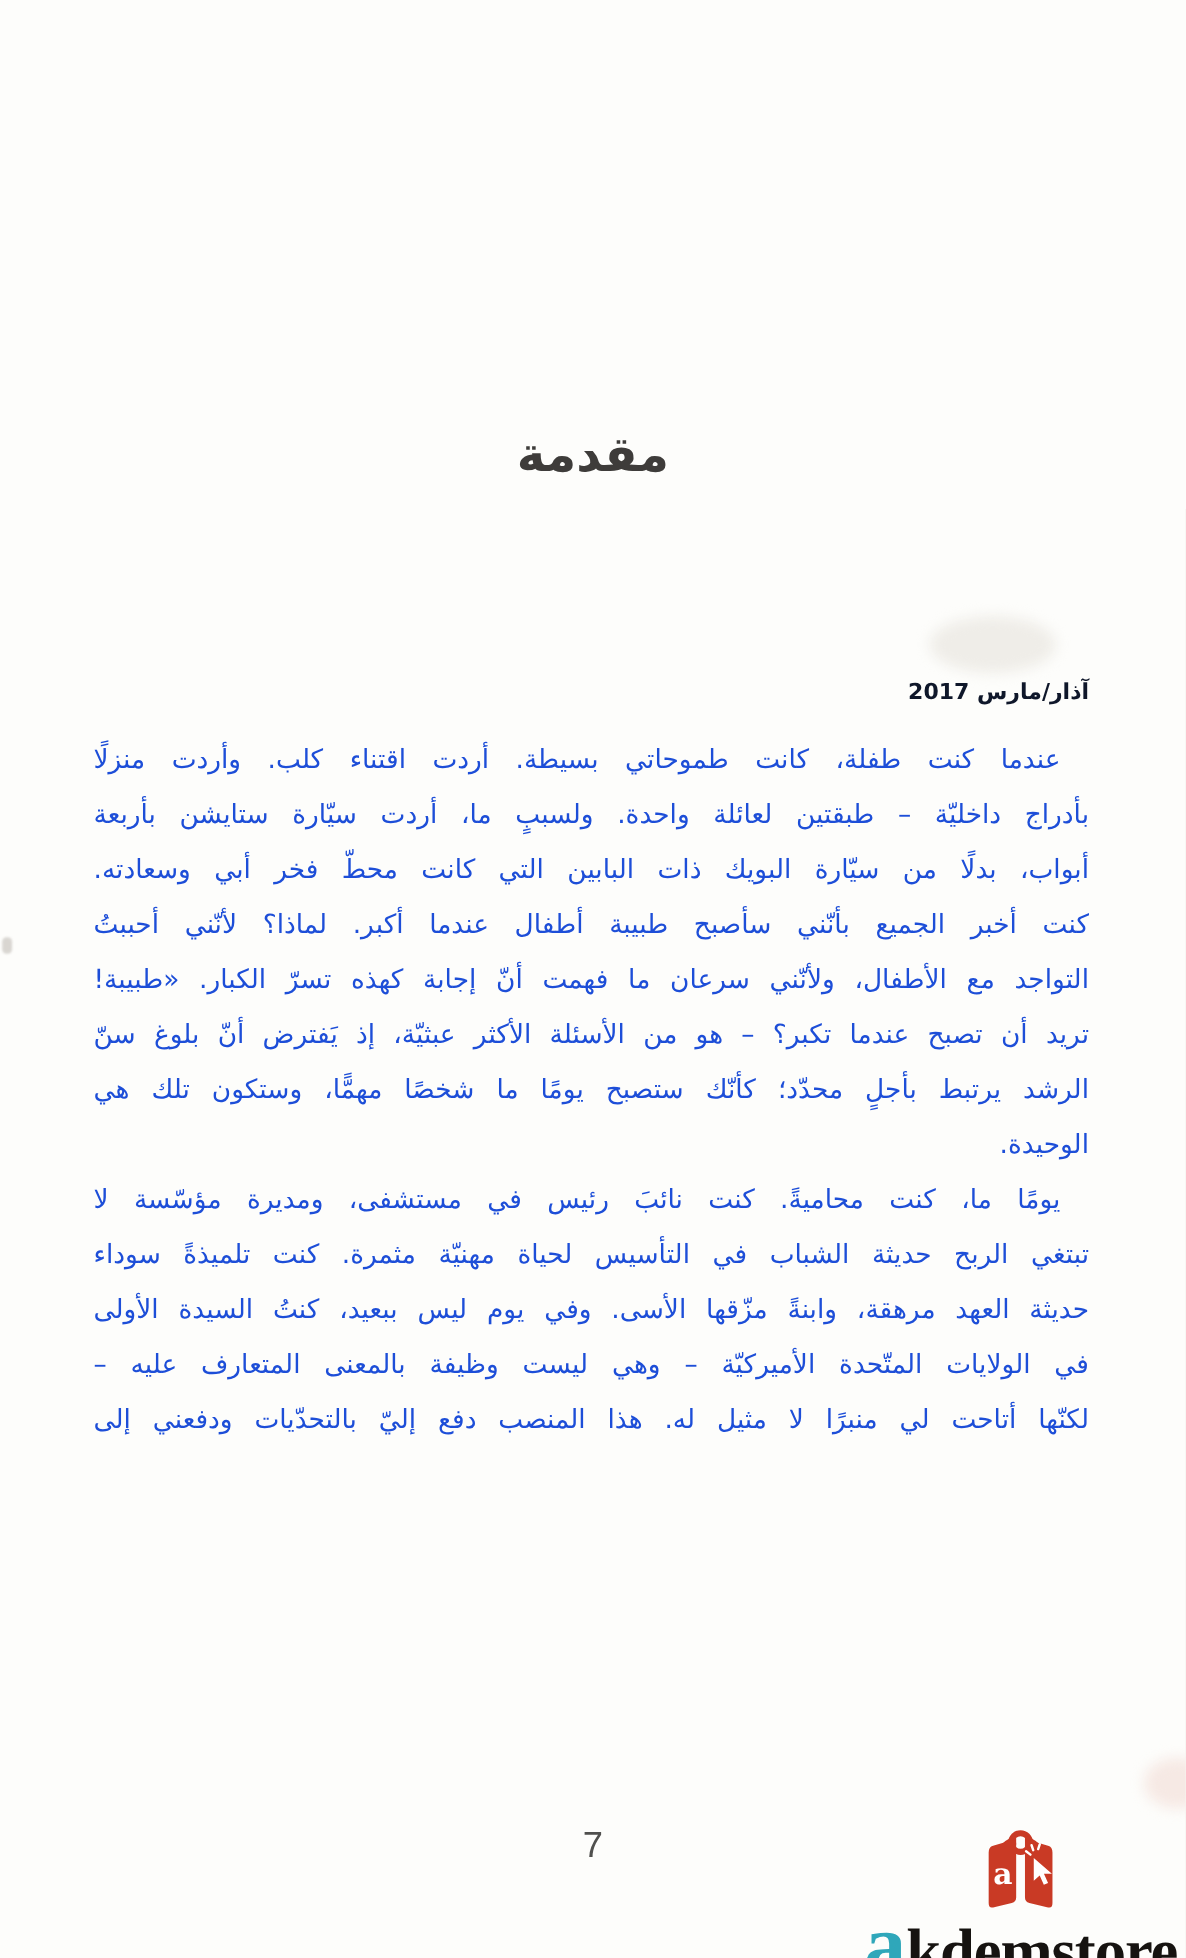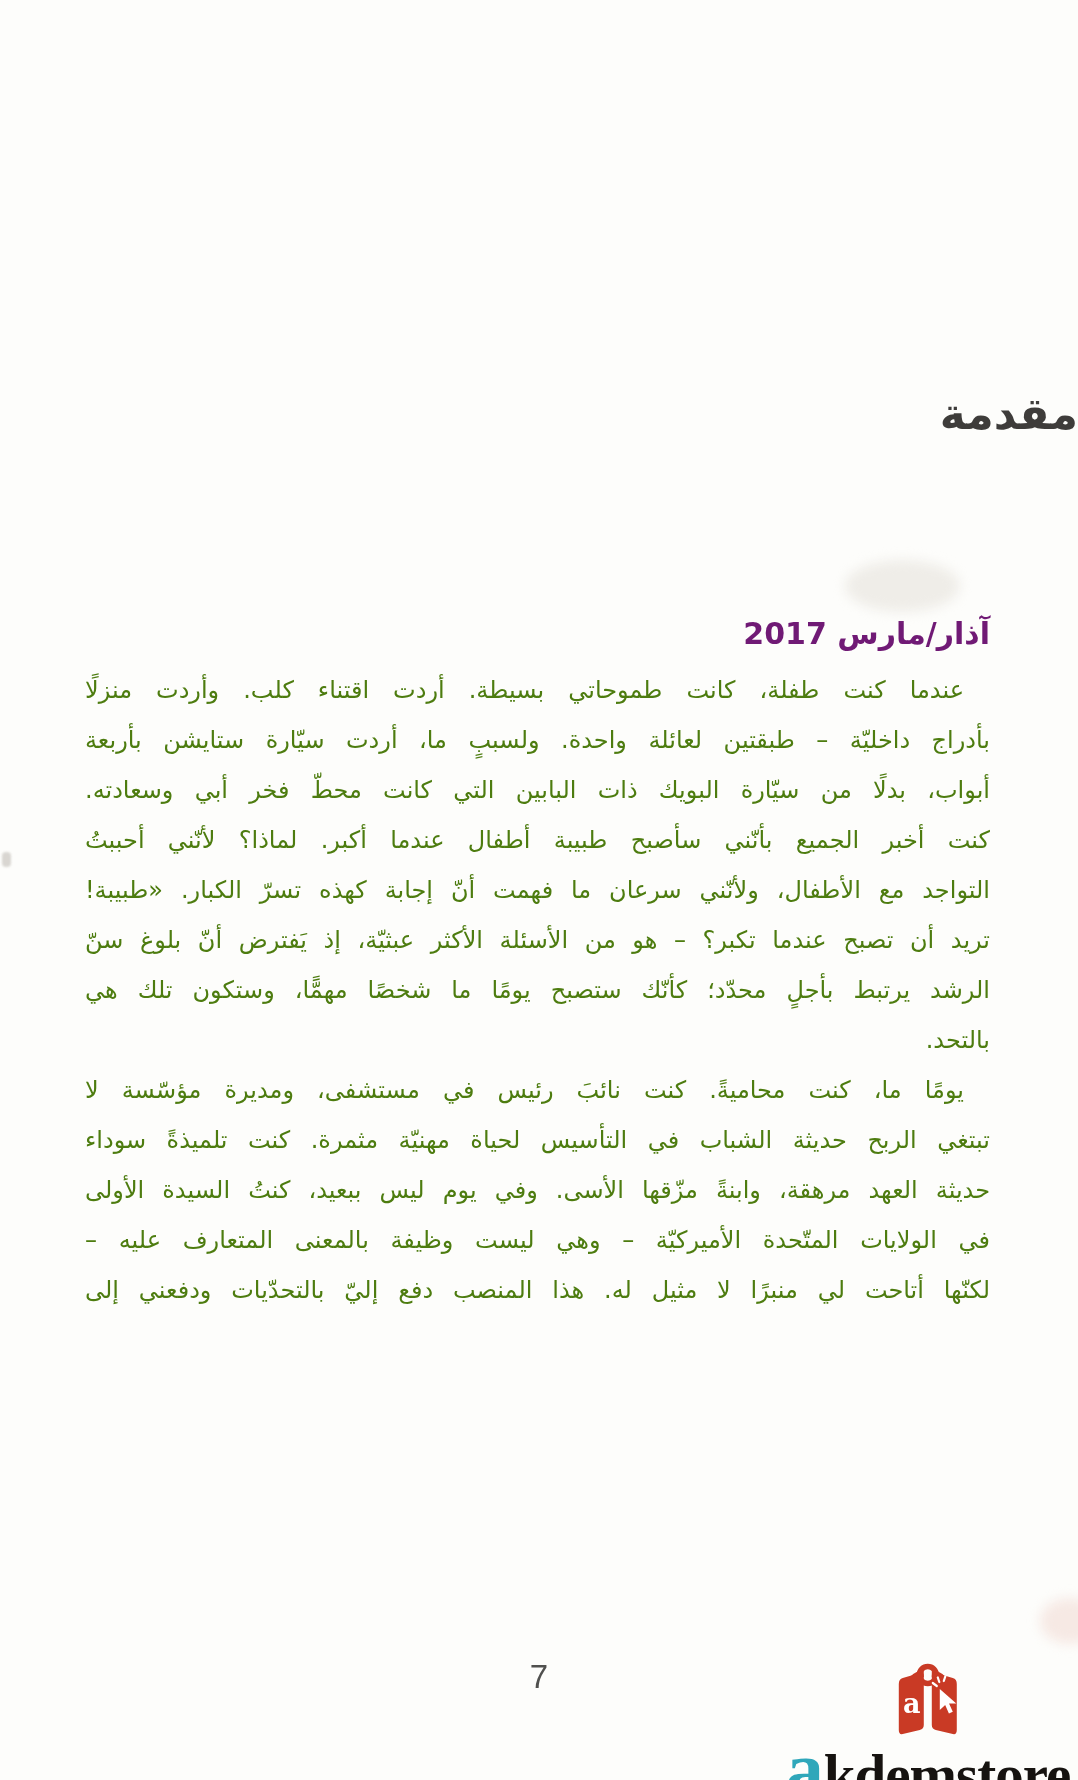--- a/index.html
+++ b/index.html
@@ -13,43 +13,43 @@
     position:relative;
     width:1078px;height:1780px;
     background:#fdfdfb;
     overflow:hidden;
   }
   
   .title{
     position:absolute;
     top:388px;left:0;width:100%;
     margin:0;
-    text-align:right;
+    text-align:center;
     direction:rtl;
     font-size:44px;
     font-weight:bold;
     color:#3e3c3a;
     letter-spacing:0;
   }
   
   .date{
     position:absolute;
     top:616px;right:88px;
     direction:rtl;
-    font-size:30px;
+    font-size:20px;
     font-weight:bold;
-    color:#701a75;
+    color:#0f172a;
   }
   
   .body{
     position:absolute;
     top:665px;right:88px;
     width:905px;
     direction:rtl;
-    color:#4d7c0f;
+    color:#1d4ed8;
     font-size:24px;
   }
   .bl{
     height:50px;
     line-height:50px;
     overflow:hidden;
     text-align:justify;
     text-align-last:justify;
   }
   .bl.ji{padding-right:26px;}
@@ -119,21 +119,21 @@
   <div class="date">آذار/مارس 2017</div>
 
   <div class="body">
       <div class="bl ji">عندما كنت طفلة، كانت طموحاتي بسيطة. أردت اقتناء كلب. وأردت منزلًا</div>
       <div class="bl j">بأدراج داخليّة – طبقتين لعائلة واحدة. ولسببٍ ما، أردت سيّارة ستايشن بأربعة</div>
       <div class="bl j">أبواب، بدلًا من سيّارة البويك ذات البابين التي كانت محطّ فخر أبي وسعادته.</div>
       <div class="bl j">كنت أخبر الجميع بأنّني سأصبح طبيبة أطفال عندما أكبر. لماذا؟ لأنّني أحببتُ</div>
       <div class="bl j">التواجد مع الأطفال، ولأنّني سرعان ما فهمت أنّ إجابة كهذه تسرّ الكبار. «طبيبة!</div>
       <div class="bl j">تريد أن تصبح عندما تكبر؟ – هو من الأسئلة الأكثر عبثيّة، إذ يَفترض أنّ بلوغ سنّ</div>
       <div class="bl j">الرشد يرتبط بأجلٍ محدّد؛ كأنّك ستصبح يومًا ما شخصًا مهمًّا، وستكون تلك هي</div>
-      <div class="bl e">بالتحد.</div>
+      <div class="bl e">الوحيدة.</div>
       <div class="bl ji">يومًا ما، كنت محاميةً. كنت نائبَ رئيس في مستشفى، ومديرة مؤسّسة لا</div>
       <div class="bl j">تبتغي الربح حديثة الشباب في التأسيس لحياة مهنيّة مثمرة. كنت تلميذةً سوداء</div>
       <div class="bl j">حديثة العهد مرهقة، وابنةً مزّقها الأسى. وفي يوم ليس ببعيد، كنتُ السيدة الأولى</div>
       <div class="bl j">في الولايات المتّحدة الأميركيّة – وهي ليست وظيفة بالمعنى المتعارف عليه –</div>
       <div class="bl j">لكنّها أتاحت لي منبرًا لا مثيل له. هذا المنصب دفع إليّ بالتحدّيات ودفعني إلى</div>
     </div>
 
   <div class="ghost g1"></div>
   <div class="ghost g2"></div>
   <div class="edge-mark"></div>

